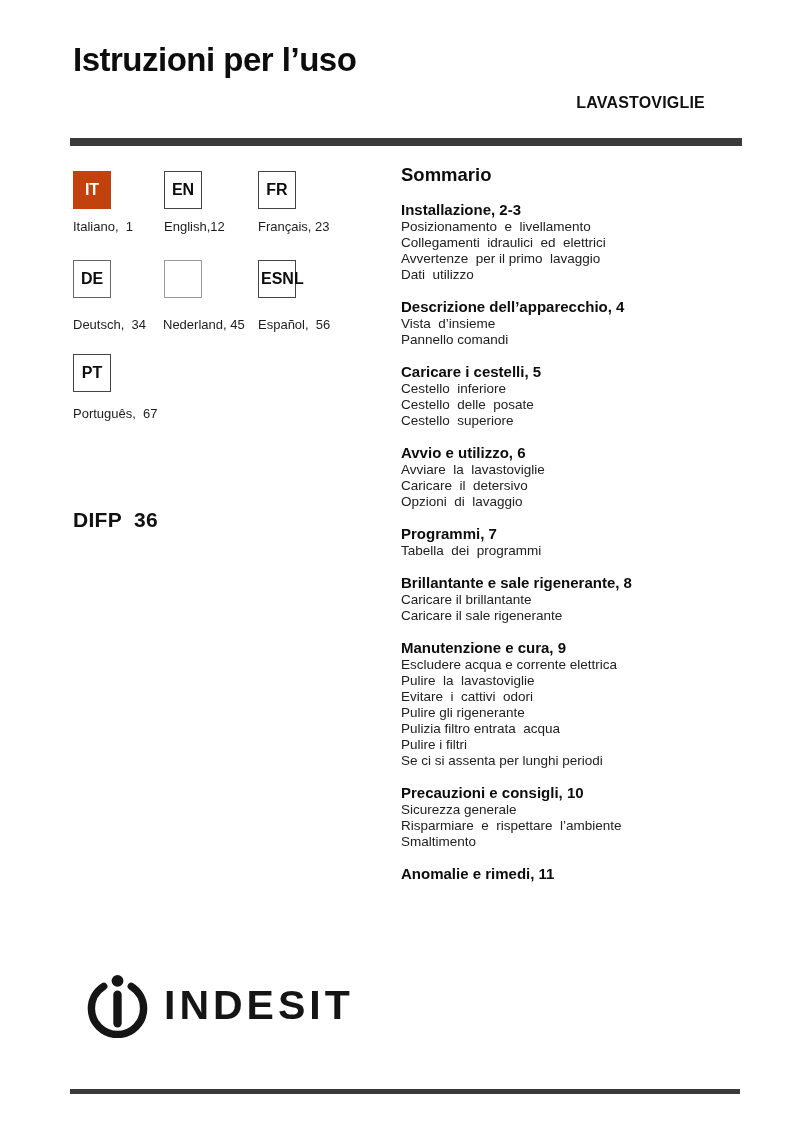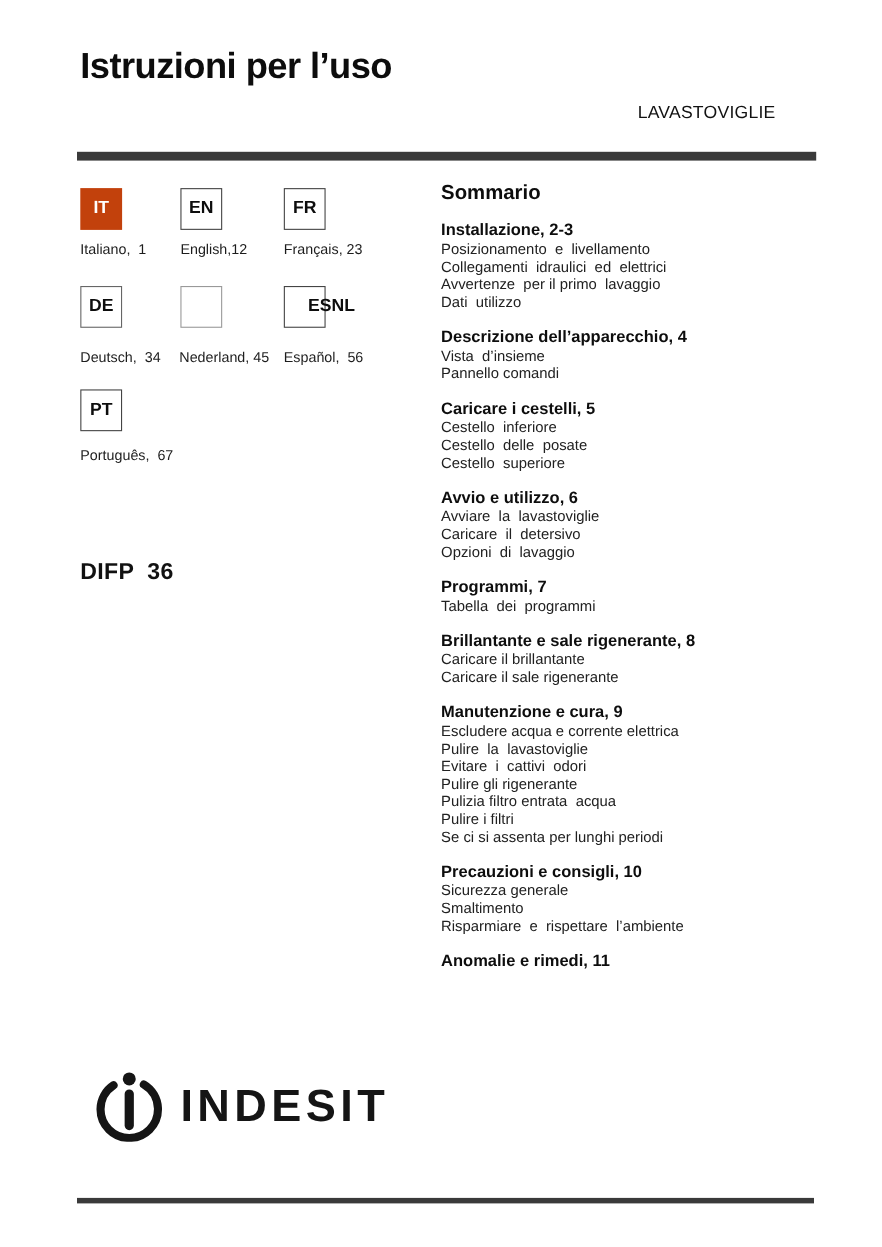--- a/index.html
+++ b/index.html
@@ -12,37 +12,37 @@
     overflow:hidden;
     margin-top:17px;
   }
   .page-title{
     position:absolute;left:73px;top:24px;
     font-size:33px;font-weight:bold;letter-spacing:-0.5px;
     margin:0;color:#0d0d0d;white-space:pre;
   }
   .appliance-type{
     position:absolute;top:77px;right:97px;
-    font-size:16px;font-weight:normal;letter-spacing:0.2px;
+    font-size:16px;font-weight:bold;letter-spacing:0.2px;
   }
   .bar{position:absolute;background:#3a3a3a;}
   .bar-top{left:70px;top:121px;width:672px;height:8px;}
   .bar-bottom{left:70px;top:1072px;width:670px;height:5px;}
 
   
   .lang-box{
     position:absolute;width:38px;height:38px;box-sizing:border-box;
     border:1px solid #444;background:#ffffff;
     display:flex;align-items:center;justify-content:center;
     font-size:16px;font-weight:bold;color:#0d0d0d;
   }
   .lang-box.active{background:#c2410c;color:#ffffff;border:none;}
   .lang-box.gray-border{border-color:#999;}
   .lang-box.soft-border{border-color:#666;}
-  .lang-box.overflowing{justify-content:flex-start;padding-left:21px;}
+  .lang-box.overflowing{justify-content:flex-start;padding-left:2px;}
   .lang-box .code{white-space:nowrap;}
   .lang-label{
     position:absolute;font-size:13px;color:#1d1d1d;white-space:pre;
   }
   .lang-label.bold{font-weight:normal;}
   .pos-it{left:73px;top:154px;}   .pos-en{left:164px;top:154px;}  .pos-fr{left:258px;top:154px;}
   .pos-de{left:73px;top:243px;}   .pos-nl{left:164px;top:243px;}  .pos-es{left:258px;top:243px;}
   .pos-pt{left:73px;top:337px;}
   .lpos-it{left:73px;top:202px;}  .lpos-en{left:164px;top:202px;} .lpos-fr{left:258px;top:202px;}
   .lpos-de{left:73px;top:300px;}  .lpos-nl{left:163px;top:300px;} .lpos-es{left:258px;top:300px;}
@@ -163,22 +163,22 @@
       <div class="toc-item">Evitare  i  cattivi  odori</div>
       <div class="toc-item">Pulire gli rigenerante</div>
       <div class="toc-item">Pulizia filtro entrata  acqua</div>
       <div class="toc-item">Pulire i filtri</div>
       <div class="toc-item">Se ci si assenta per lunghi periodi</div>
     </div>
 
     <div class="toc-section">
       <h3 class="toc-title">Precauzioni e consigli, 10</h3>
       <div class="toc-item">Sicurezza generale</div>
+      <div class="toc-item">Risparmiare  e  rispettare  l’ambiente</div>
       <div class="toc-item">Smaltimento</div>
-      <div class="toc-item">Risparmiare  e  rispettare  l’ambiente</div>
     </div>
 
     <div class="toc-section">
       <h3 class="toc-title">Anomalie e rimedi, 11</h3>
     </div>
   </div>
 
   <div class="brand-logo">
     <svg width="67" height="67" viewBox="0 0 68 68" aria-hidden="true">
       <circle cx="34" cy="38" r="26.5" fill="none" stroke="#151515" stroke-width="7.5" pathLength="360" stroke-dasharray="238 64 58" stroke-linecap="round"></circle>

